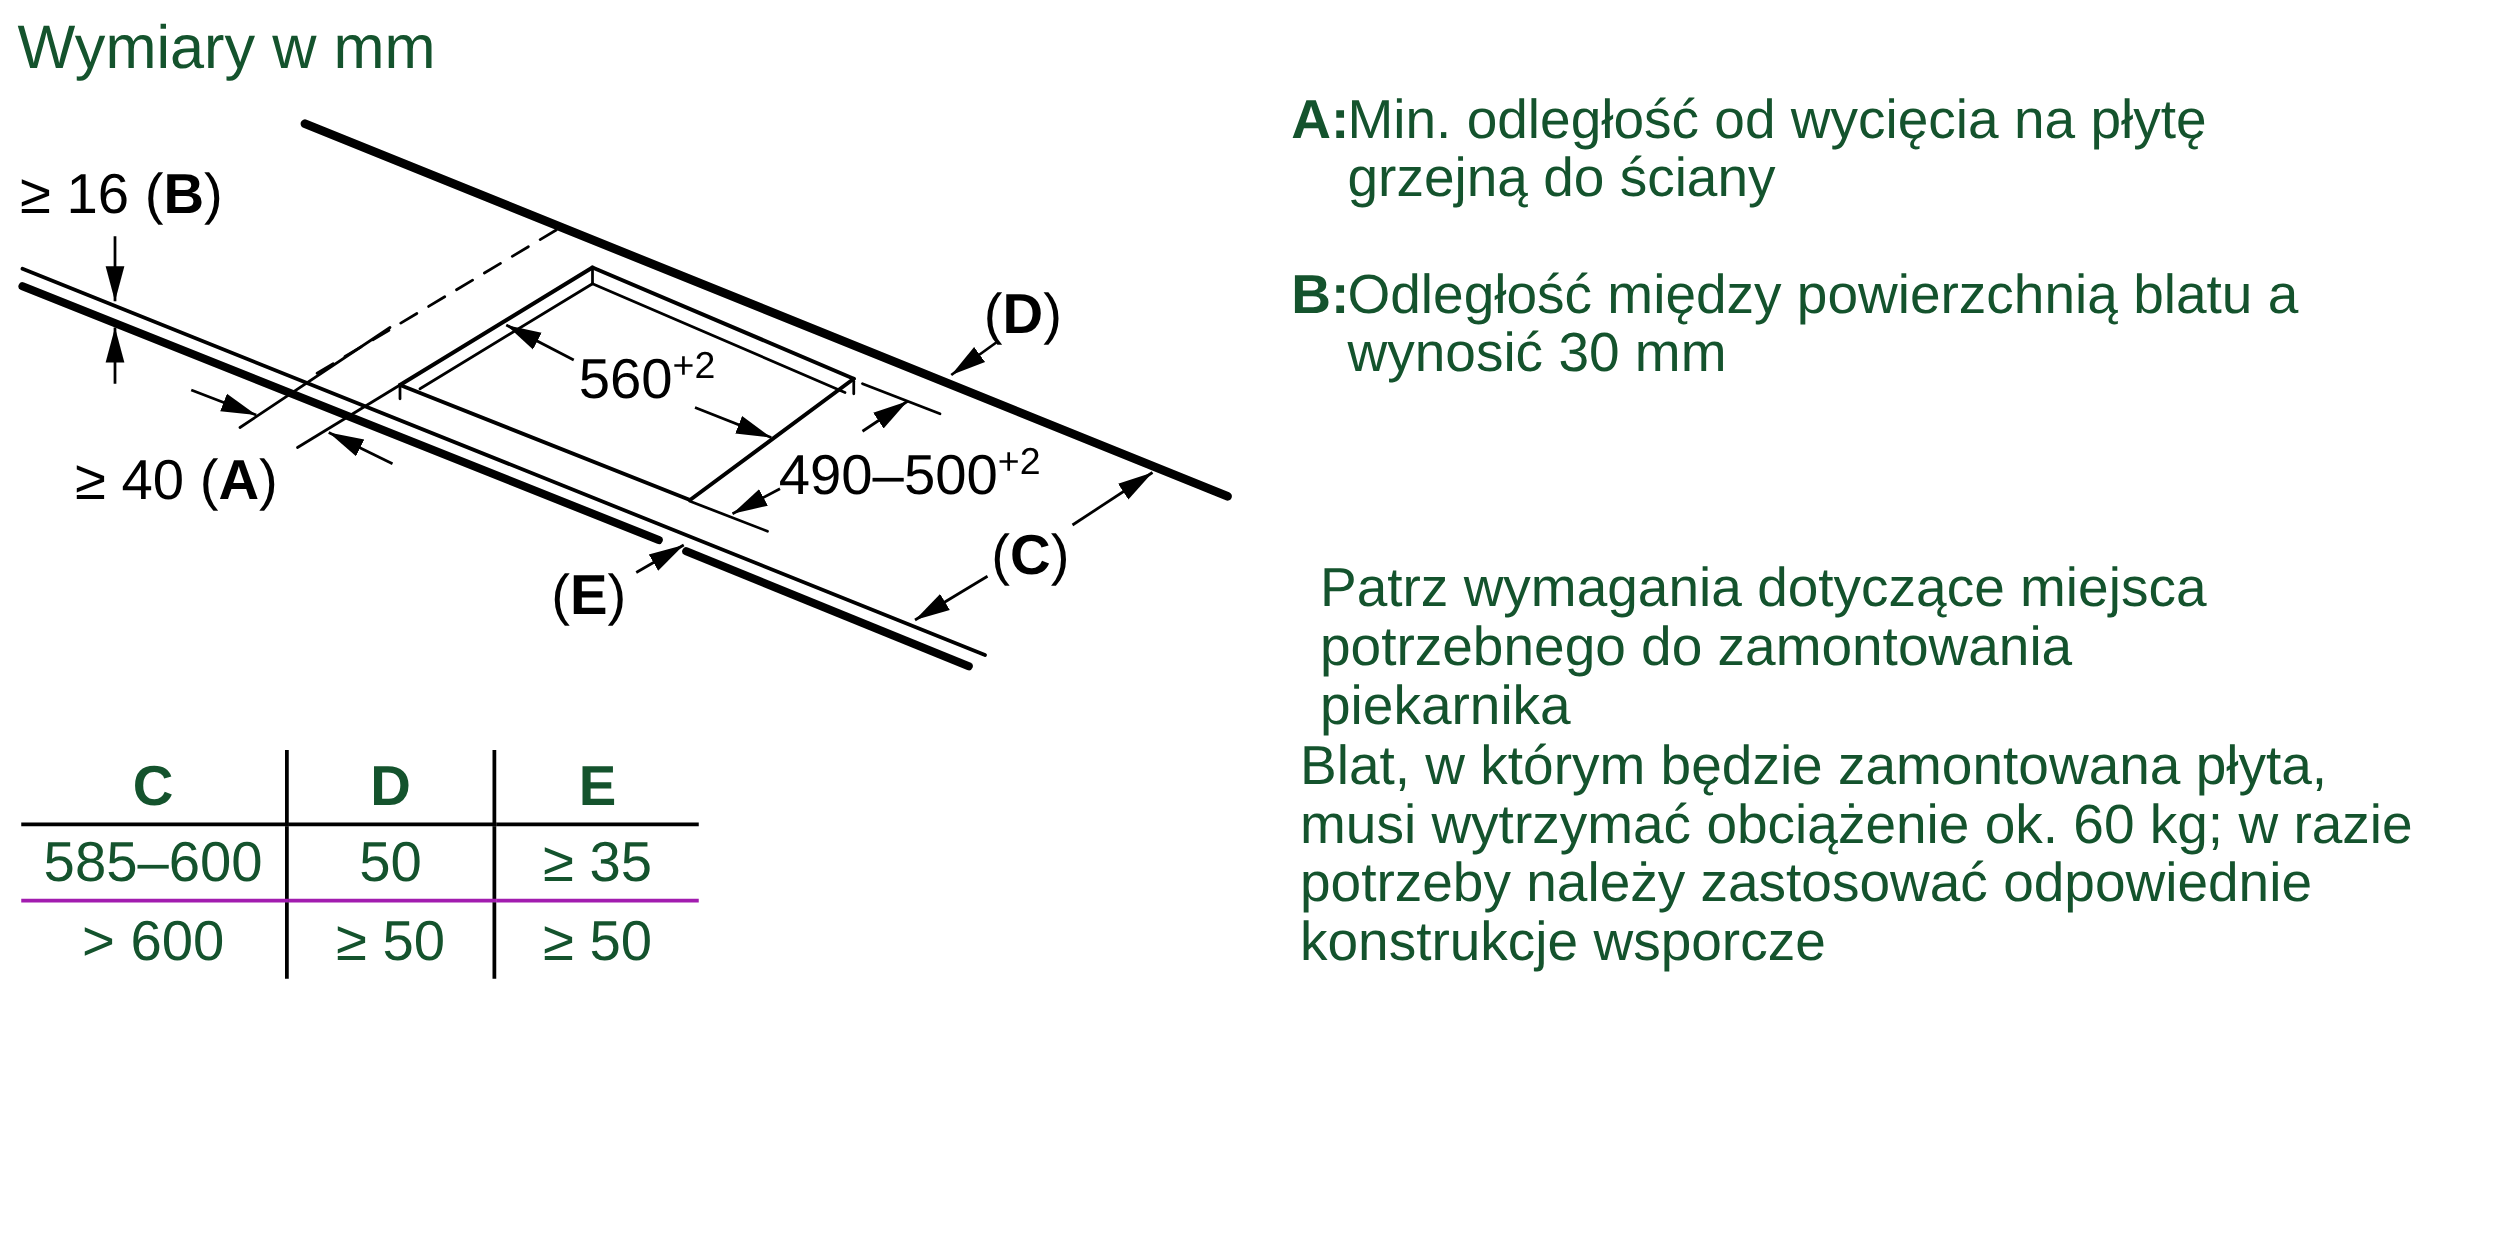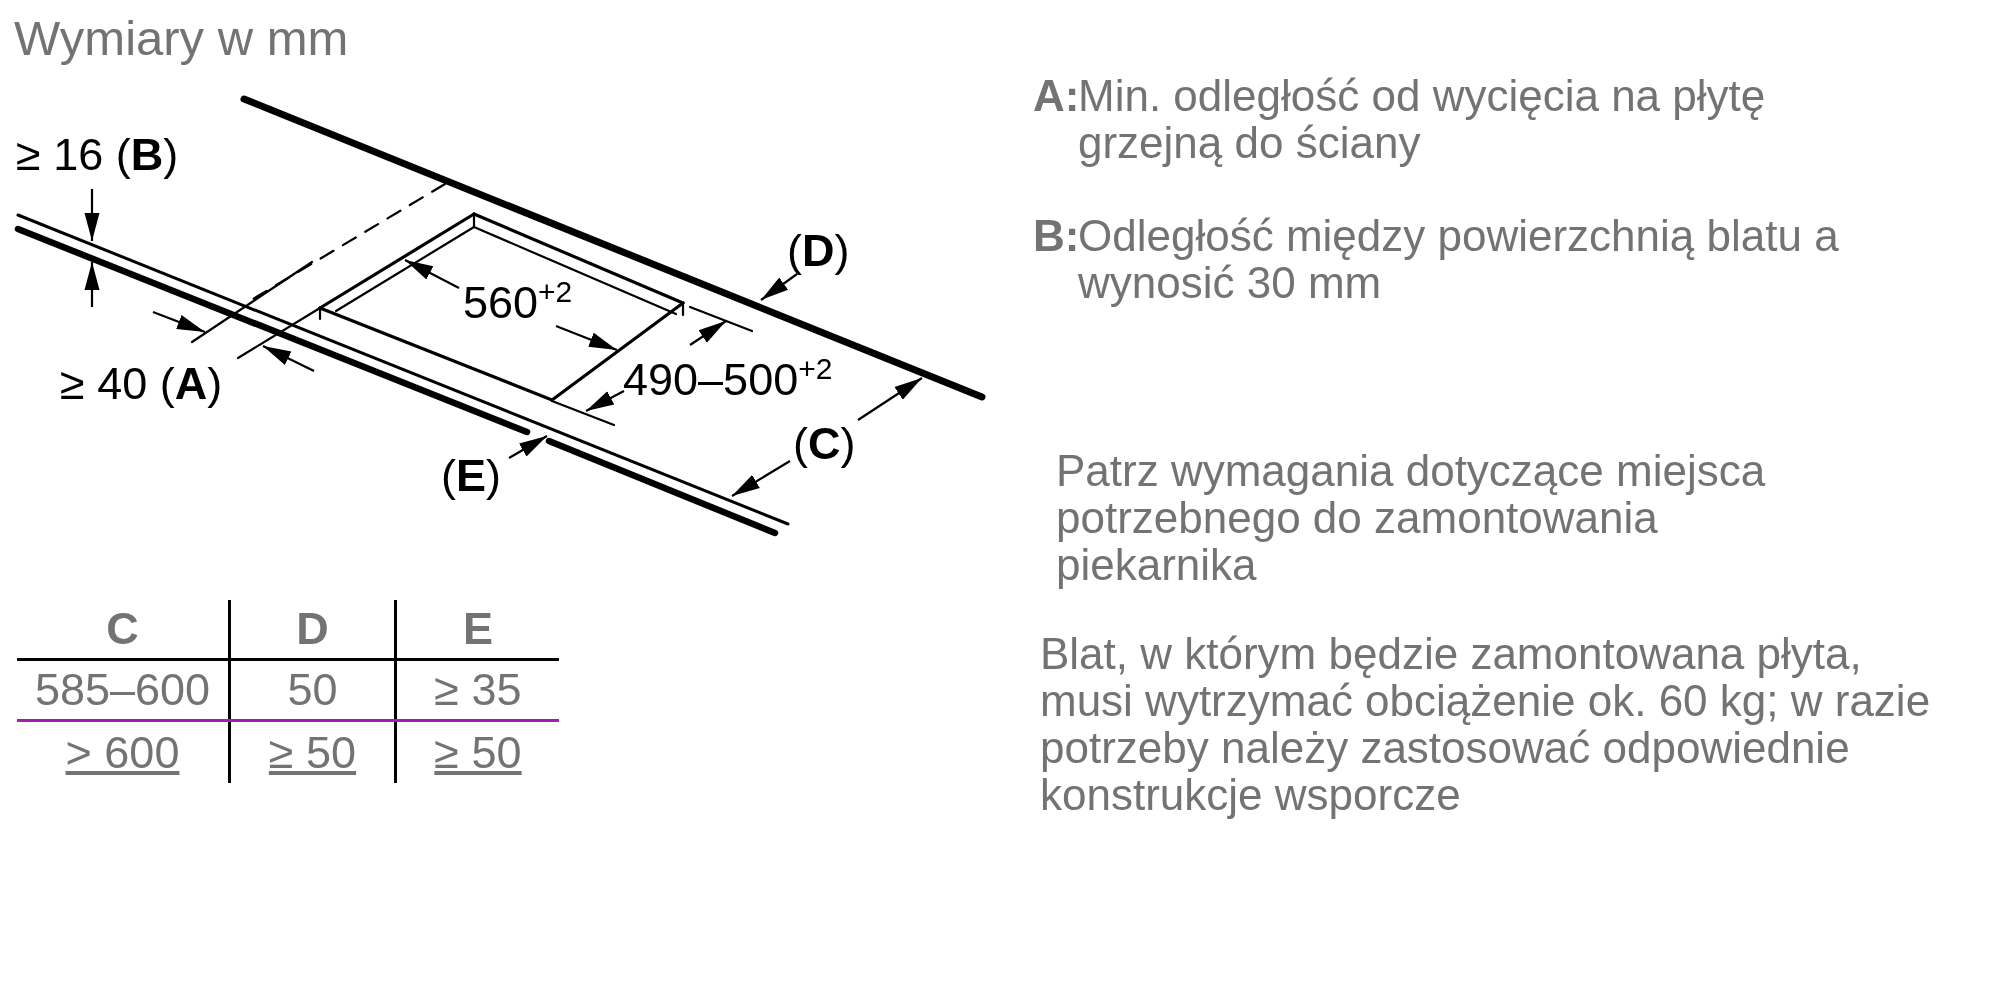--- a/index.html
+++ b/index.html
@@ -1,21 +1,21 @@
 <!DOCTYPE html>
 <html><head>
 <meta charset="utf-8">
 <style>
   html,body{margin:0;padding:0;background:#fff;}
   .page{
     position:relative;
     width:2000px;height:1000px;
     background:#fff;
     font-family:"Liberation Sans", sans-serif;
-    color:#737373;
+    color:#14532d;
     overflow:hidden;
   }
   .title{
     position:absolute;left:14px;top:12px;
     font-size:49px;line-height:1.1;
     white-space:nowrap;
   }
   svg.diagram{position:absolute;left:0;top:0;}
   svg.diagram text{font-family:"Liberation Sans", sans-serif;font-size:45px;fill:#000;}
   svg.diagram .bold{font-weight:bold;}
@@ -24,34 +24,34 @@
     position:absolute;left:17px;top:600px;
     border-collapse:collapse;table-layout:fixed;
     font-size:45px;
   }
   table.dims th,table.dims td{
     padding:0;text-align:center;vertical-align:middle;
     font-weight:normal;white-space:nowrap;
   }
   table.dims th{font-weight:bold;height:58px;}
   table.dims td{height:58px;}
-  table.dims tbody tr:last-child td{height:61px;text-decoration:underline;}
+  table.dims tbody tr:last-child td{height:61px;}
   table.dims th:not(:last-child),table.dims td:not(:last-child){border-right:3px solid #000;}
   table.dims thead th{border-bottom:3px solid #000;}
   table.dims tbody tr:first-child td{border-bottom:3px solid #a21caf;}
   .col-c{width:211px;} .col-d{width:163px;} .col-e{width:162px;}
   .note{
     position:absolute;left:1033px;
     font-size:44px;line-height:47px;
     white-space:nowrap;
   }
   .note .nbody{padding-left:45px;}
   .note .nlabel{position:absolute;left:0;top:0;font-weight:bold;}
   .note.note-see{left:1056px;}
-  .note.note-load{left:1040px;margin-top:41px;}
+  .note.note-load{left:1040px;}
   .note.note-see .nbody,.note.note-load .nbody{padding-left:0;}
 </style>
 </head>
 <body>
 
 <div class="page">
 
   <div class="title">Wymiary w mm</div>
 
   <svg class="diagram" width="1000" height="560" viewBox="0 0 1000 560">

